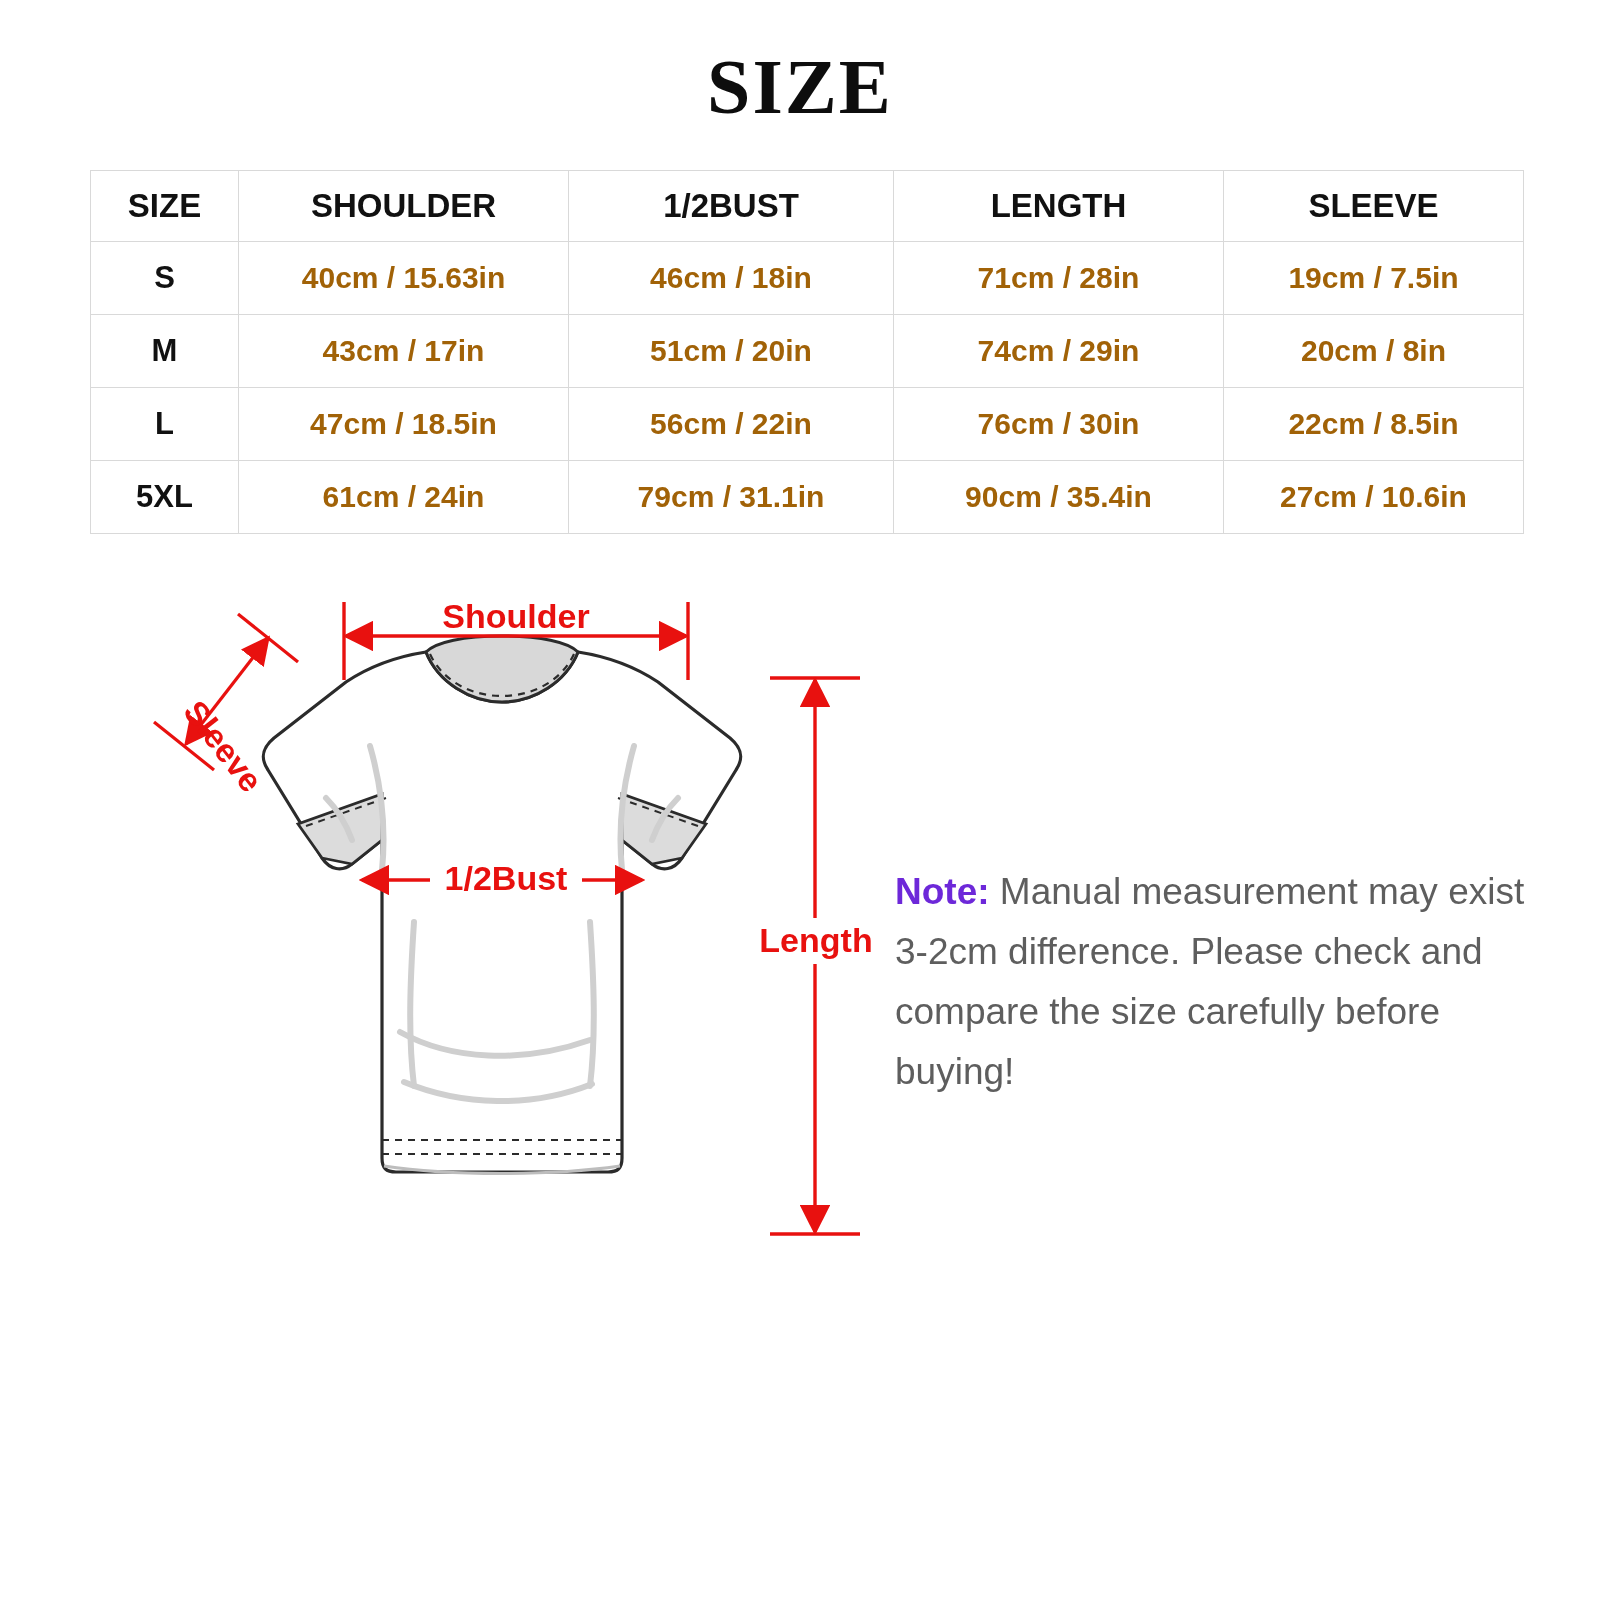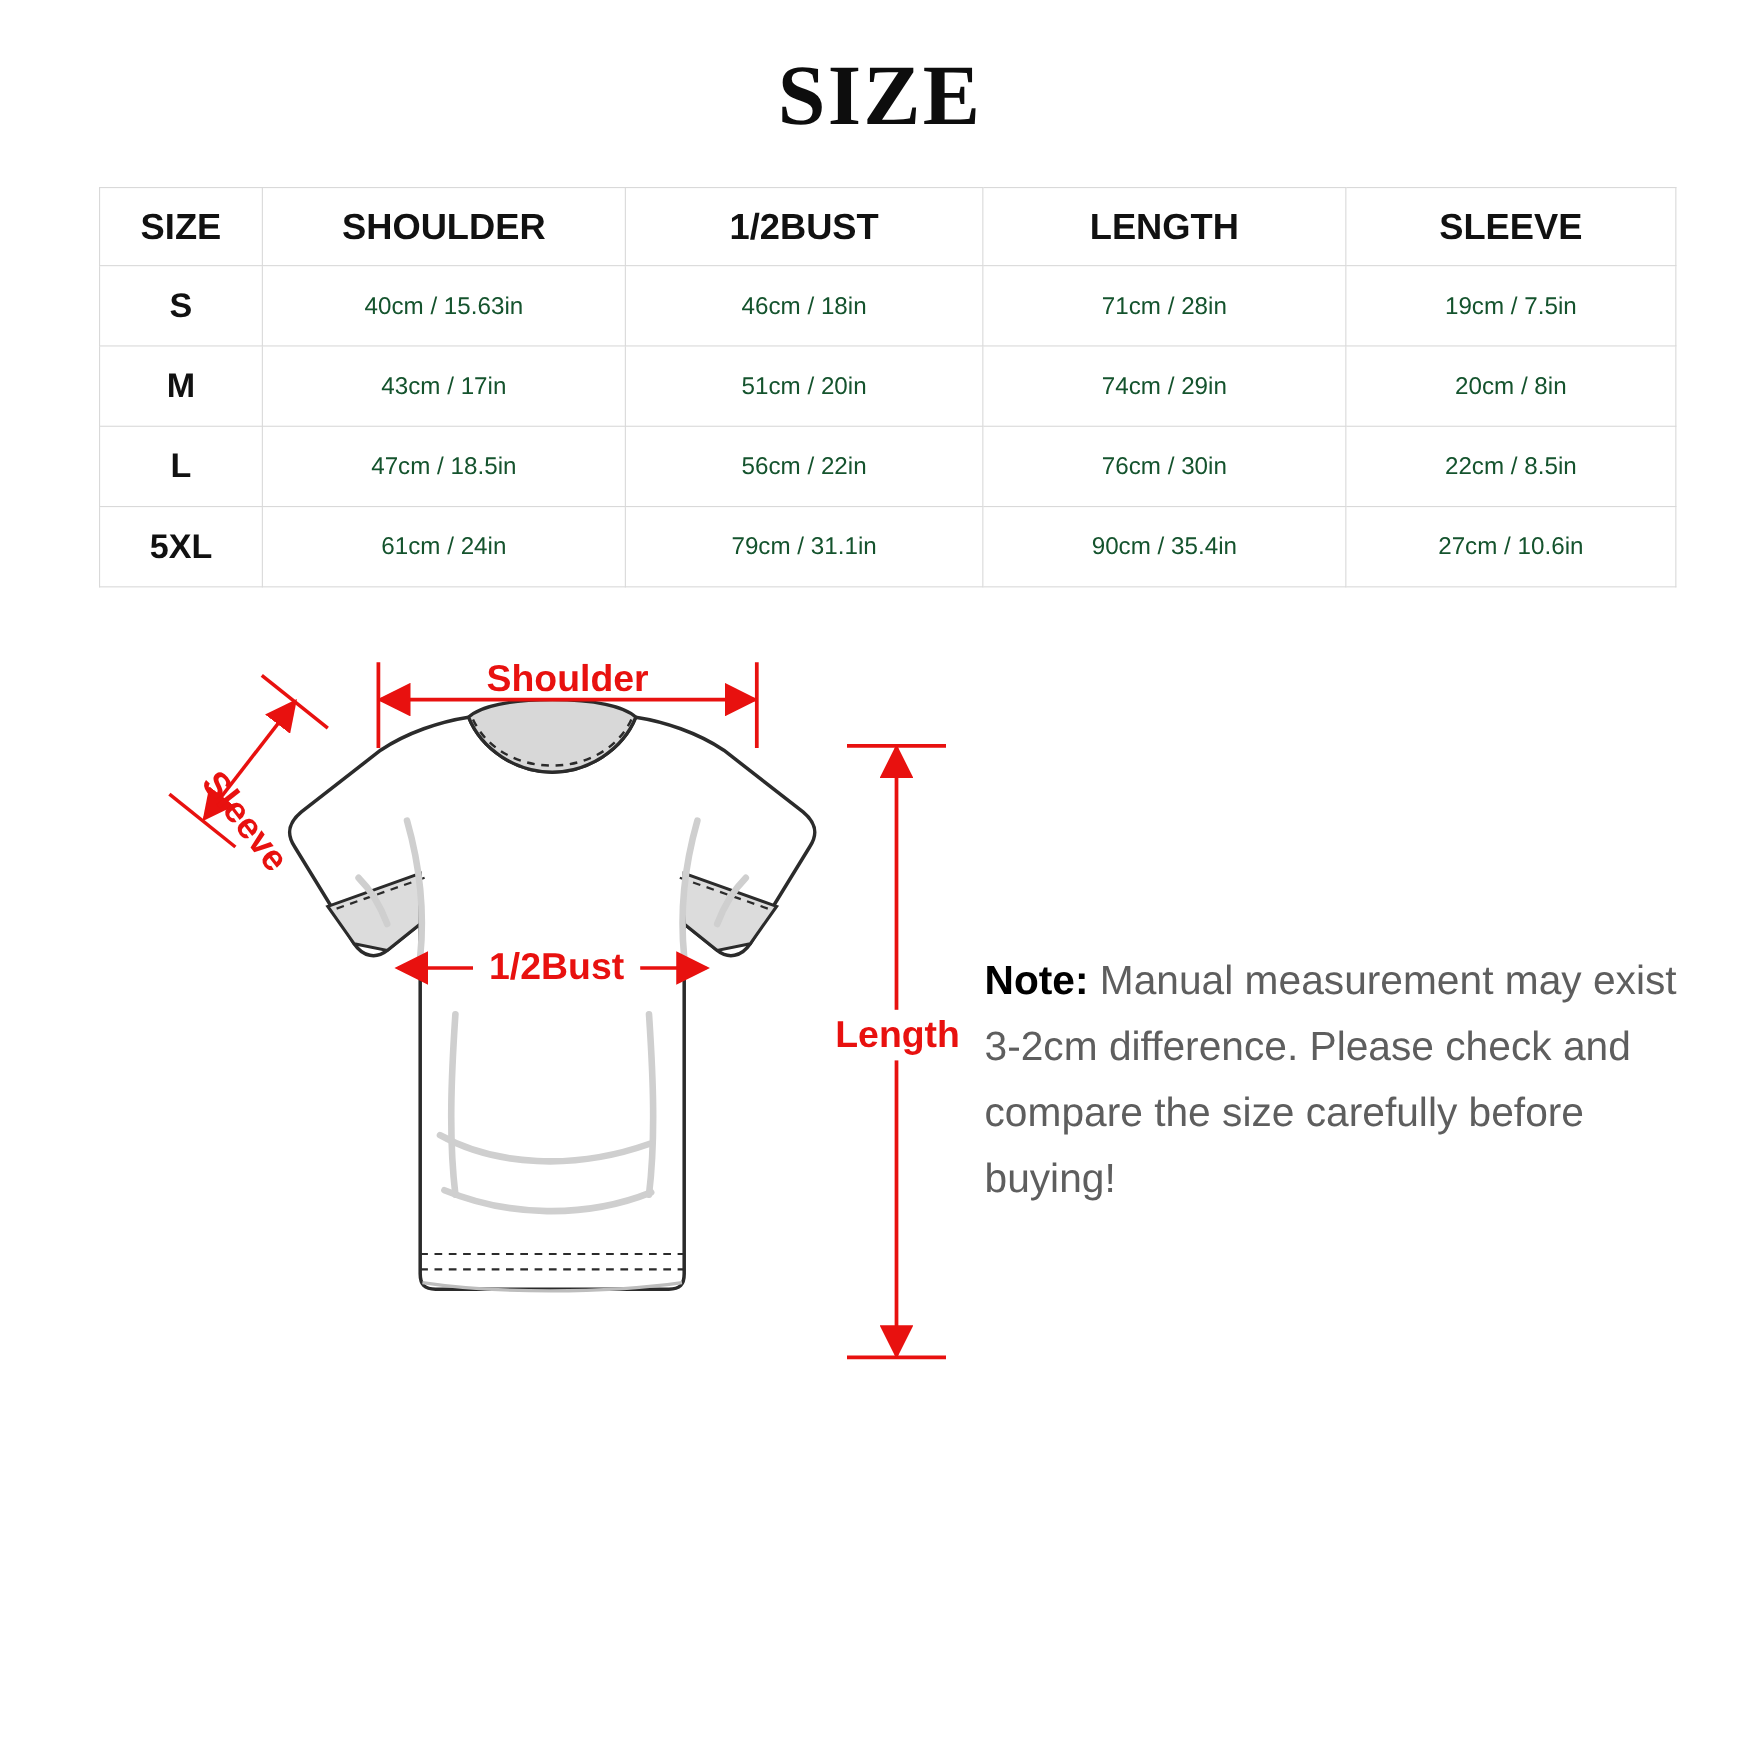--- a/index.html
+++ b/index.html
@@ -45,23 +45,23 @@
     vertical-align: middle;
   }
   table.size-table th {
     height: 68px;
     font-size: 33px;
     font-weight: 700;
     color: #111111;
   }
   table.size-table td {
     height: 70px;
-    font-size: 22px;
-    color: #14532d;
-    font-weight: 400;
+    font-size: 30px;
+    color: #a16207;
+    font-weight: 700;
   }
   table.size-table td.size-cell {
     font-size: 31px;
     font-weight: 700;
     color: #111111;
   }
   col.c-size { width: 148px; }
   col.c-shoulder { width: 330px; }
   col.c-bust { width: 325px; }
   col.c-length { width: 330px; }
@@ -85,21 +85,21 @@
   .note {
     position: absolute;
     left: 895px;
     top: 300px;
     width: 640px;
     font-size: 37px;
     line-height: 1.62;
     color: #5e5e5e;
   }
   .note b {
-    color: #000000;
+    color: #6d28d9;
     font-weight: 700;
     text-align: center;
   }
 </style>
 </head>
 <body>
 
 <div class="title">SIZE</div>
 
 <div class="table-wrap">

